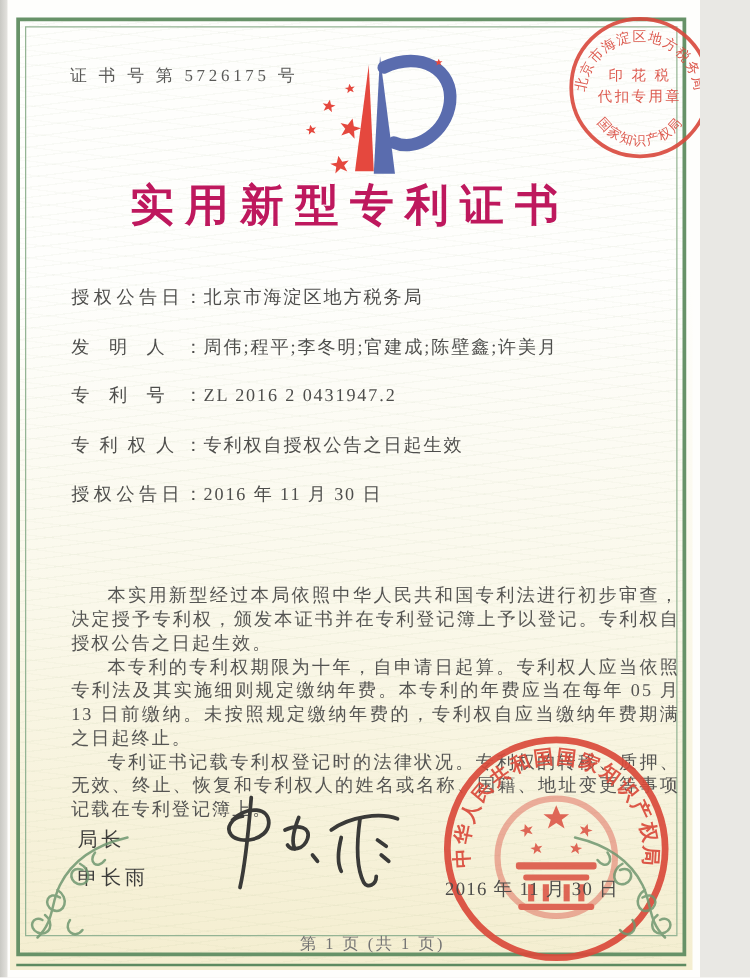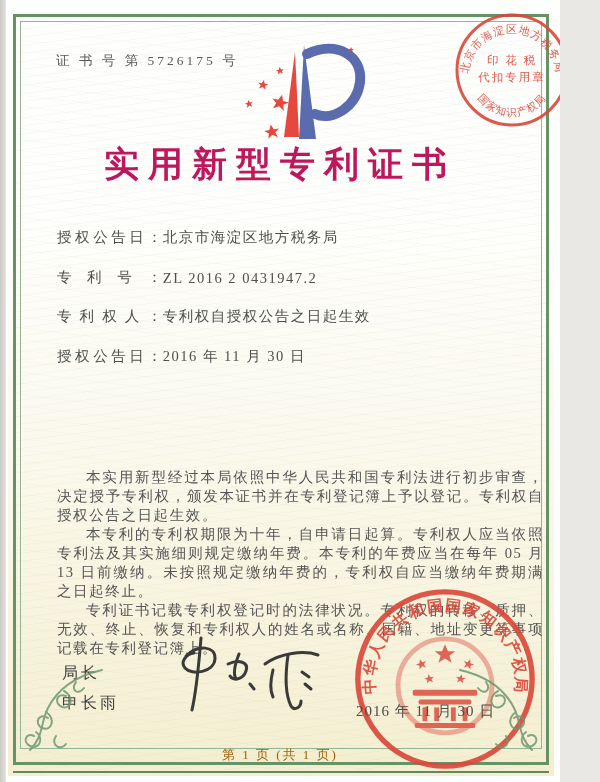--- a/index.html
+++ b/index.html
@@ -24,26 +24,26 @@
   .title{position:absolute;left:0;top:141px;width:100%;text-align:center;font-size:35px;
          letter-spacing:9px;color:#be185d;font-weight:600;}
   .fields{position:absolute;left:57px;top:228px;width:490px;font-size:14.5px;color:#4e4e4c;}
   .frow{margin-bottom:20.5px;white-space:nowrap;}
   .lbl{display:inline-block;width:7.3em;text-align:justify;text-align-last:justify;letter-spacing:1px;vertical-align:bottom;}
   .val{letter-spacing:1.5px;}
   .bodytext{position:absolute;left:57px;top:468px;width:487px;font-size:14.5px;line-height:19px;
             color:#555553;text-align:justify;letter-spacing:1.6px;}
   .bodytext p{margin:0;text-indent:2em;}
   .director{position:absolute;left:62px;top:658px;font-size:16px;color:#3e3e3c;letter-spacing:3px;
-            font-family:Liberation Serif, serif;line-height:30px;}
+            font-family:Liberation Mono, monospace;line-height:30px;}
   .sig{position:absolute;left:162px;top:626px;}
   .seal-large{position:absolute;left:352px;top:586px;opacity:.92;}
   .seal-date{position:absolute;left:356px;top:702px;font-size:15px;color:#4c4c4a;letter-spacing:1px;z-index:5;}
   .footer{position:absolute;left:0;top:746px;width:100%;text-align:center;font-size:13px;
-          letter-spacing:2px;color:#a16207;}
+          letter-spacing:2px;color:#737373;padding-left:18px;}
   .flourish{position:absolute;bottom:24px;z-index:2;}
   .flourish.left{left:14px;}
   .flourish.right{right:12px;transform:scaleX(-1);}
   svg text{font-family:"Liberation Serif","DejaVu Serif",serif;}
 </style>
 </head>
 <body>
 
 <div class="page">
   <div class="scan-edge"></div>
@@ -109,20 +109,23 @@
     <text x="60" y="71" font-size="11.5" fill="#d9483c" text-anchor="middle" letter-spacing="2">代扣专用章</text>
   </svg>
 
   <div class="title">实用新型专利证书</div>
 
   <div class="fields">
     <div class="frow">
       <span class="lbl">授权公告日：</span><span class="val">北京市海淀区地方税务局</span>
     </div>
     <div class="frow">
+      <span class="lbl">发明人：</span><span class="val">周伟;程平;李冬明;官建成;陈壁鑫;许美月</span>
+    </div>
+    <div class="frow">
       <span class="lbl">专利号：</span><span class="val">ZL 2016 2 0431947.2</span>
     </div>
     <div class="frow">
       <span class="lbl">专利权人：</span><span class="val">专利权自授权公告之日起生效</span>
     </div>
     <div class="frow">
       <span class="lbl">授权公告日：</span><span class="val">2016 年 11 月 30 日</span>
     </div>
   </div>
 

